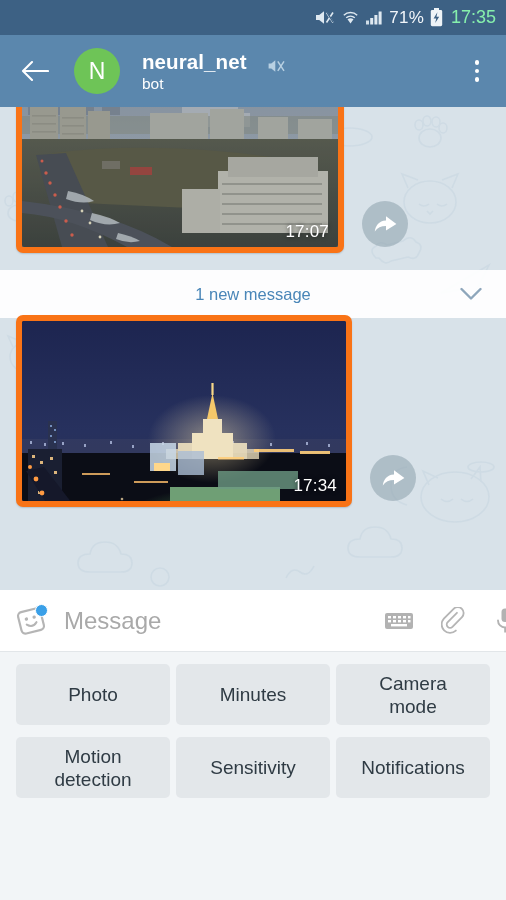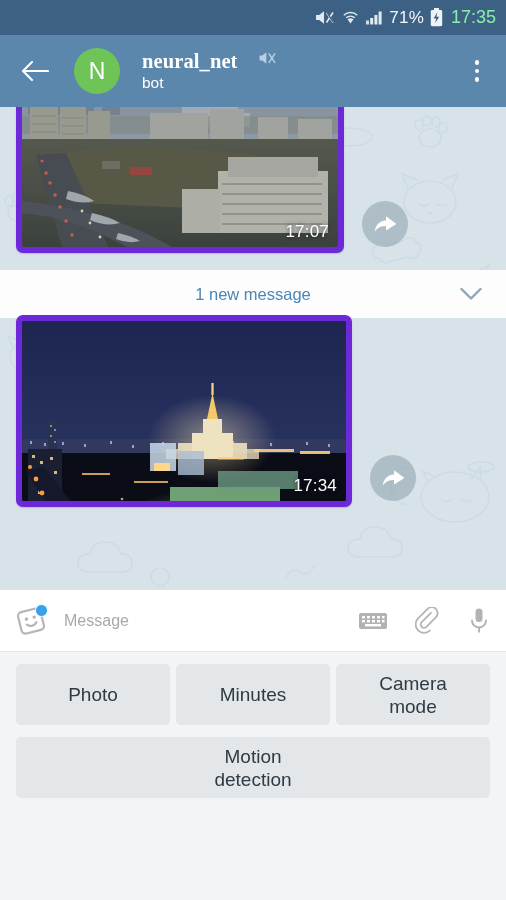--- a/index.html
+++ b/index.html
@@ -31,37 +31,37 @@
     position:relative;
   }
   .back-btn { width:34px; height:34px; display:flex; align-items:center; justify-content:center; cursor:pointer; }
   .avatar {
     width:46px; height:46px; border-radius:50%;
     background:#6ec457; color:#fff;
     display:flex; align-items:center; justify-content:center;
     font-size:23px; font-weight:400; margin-left:22px; flex:0 0 auto;
   }
   .titlewrap { margin-left:22px; display:flex; flex-direction:column; justify-content:center; flex:1 1 auto; min-width:0; }
-  .title-row { display:flex; align-items:flex-start; gap:20px;font-family:Liberation Serif, serif; }
+  .title-row { display:flex; align-items:flex-end; gap:20px; }
   .chat-title { color:#ffffff; font-size:20.5px; font-weight:bold; letter-spacing:.1px; white-space:nowrap; }
   .chat-sub { color:#ffffff; font-size:15.5px; margin-top:1px; }
   .menu-btn { width:30px; height:40px; display:flex; flex-direction:column; align-items:center; justify-content:center; gap:4px; cursor:pointer; margin-left:auto; }
   .menu-dot { width:4.5px; height:4.5px; border-radius:50%; background:#ffffff; }
 
   
   .chat {
     position:relative; height:483px; background:#d8e2e9;
     overflow:hidden;
   }
   .pattern { position:absolute; inset:0; opacity:.5; }
 
   .msg-row { position:absolute; display:flex; align-items:flex-end; }
 
   .photo-frame {
-    background:#6d28d9; border-radius:7px; padding:6px;
+    background:#f97316; border-radius:7px; padding:6px;
     box-shadow:0 1px 1.5px rgba(20,50,70,.18);
   }
   .photo {
     position:relative; overflow:hidden; border-radius:2px;
     background:#17202b;
   }
   .stamp {
     position:absolute; right:9px; bottom:5px;
     color:#ffffff; font-size:17px;
     text-shadow:0 0 4px rgba(0,0,0,.65);
@@ -85,21 +85,21 @@
   .unread-chev { position:absolute; right:24px; top:50%; transform:translateY(-50%); }
 
   
   .inputbar {
     height:62px; background:#ffffff;
     display:flex; align-items:center; padding:0 16px 0 12px;
     border-bottom:1px solid #e2e6e9;
   }
   .sticker-ico { position:relative; width:38px; height:38px; display:flex; align-items:center; justify-content:center; cursor:pointer; flex:0 0 auto; }
   .sticker-badge { position:absolute; right:2px; top:2px; width:13px; height:13px; border-radius:50%; background:#3aa0e8; border:1.5px solid #fff; }
-  .msg-input { flex:1 1 auto; border:none; outline:none; font-size:16px; color:#2b2b2b; margin-left:14px; font-family:inherit; background:transparent; }
+  .msg-input { flex:1 1 auto; border:none; outline:none; font-size:24px; color:#2b2b2b; margin-left:14px; font-family:inherit; background:transparent; }
   .msg-input::placeholder { color:#a9a9a9; }
   .in-icons { display:flex; align-items:center; gap:27px; margin-left:10px; }
   .in-ico { cursor:pointer; display:flex; align-items:center; justify-content:center; }
 
   
   .keyboard { background:#f2f5f7; height:248px; padding:12px 16px; }
   .kb-row { display:flex; gap:6px; margin-bottom:12px;justify-content:center; }
   .kb-key {
     flex:1 1 0; min-width:0;
     background:#e3e7ea; border-radius:5px;
@@ -569,16 +569,18 @@
   <div class="keyboard">
     <div class="kb-row">
       <div class="kb-key">Photo</div>
       <div class="kb-key">Minutes</div>
       <div class="kb-key">Camera
 mode</div>
     </div>
     <div class="kb-row">
       <div class="kb-key">Motion
 detection</div>
+      <div class="kb-key">Sensitivity</div>
+      <div class="kb-key">Notifications</div>
     </div>
   </div>
 
 </div>
 
 </body></html>

